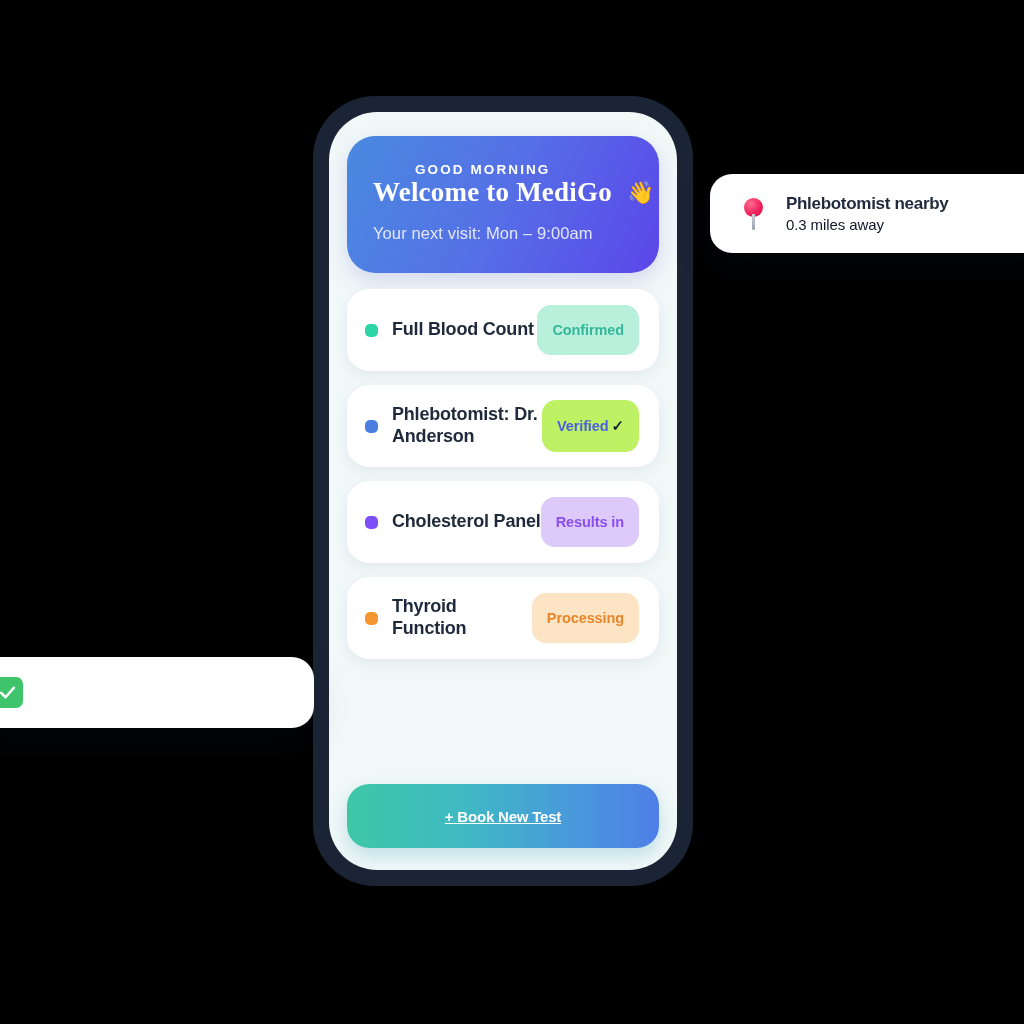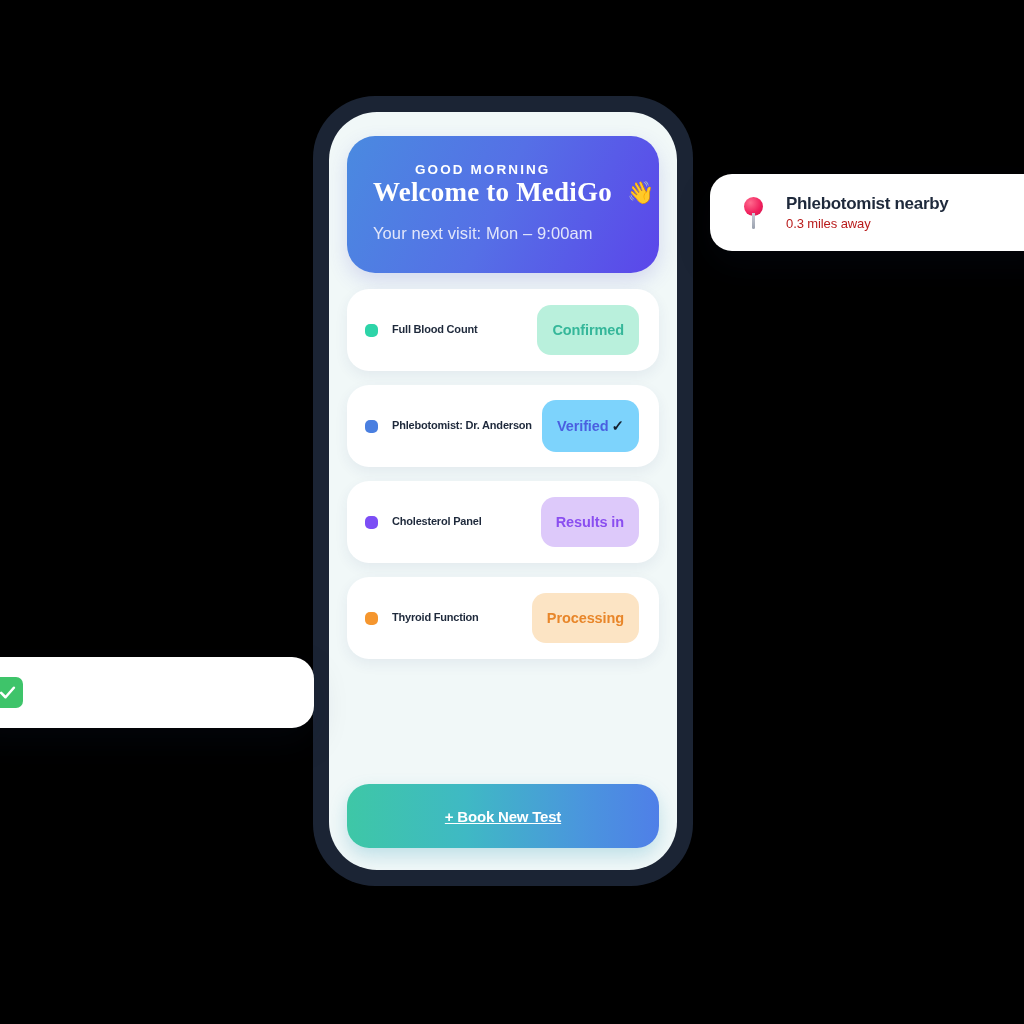--- a/index.html
+++ b/index.html
@@ -85,21 +85,21 @@
     box-shadow:0 5px 14px rgba(40,60,110,0.07);
   }
   .dot {
     width:13px; height:13px;
     border-radius:5px;
     flex:0 0 auto;
   }
   .test-name {
     margin-left:14px;
     color:#1e293b;
-    font-size:11px;
+    font-size:18px;
     font-weight:bold;
     line-height:1.22;
     flex:1 1 auto;
     letter-spacing:-0.2px;
   }
   .badge {
     flex:0 0 auto;
     border-radius:14px;
     padding:17px 15px;
     font-size:14.5px;
@@ -148,22 +148,22 @@
   .notif-icon { flex:0 0 auto; width:34px; display:flex; align-items:center; justify-content:center; }
   .notif-text { display:flex; flex-direction:column; gap:2px; }
   .notif-title {
     color:#1e293b;
     font-size:17px;
     font-weight:bold;
     letter-spacing:-0.3px;
     white-space:nowrap;
   }
   .notif-sub {
-    color:#b91c1c;
-    font-size:13px;
+    color:#0f172a;
+    font-size:15px;
     letter-spacing:-0.1px;
     white-space:nowrap;
   }
 
   
   .pin { position:relative; width:22px; height:32px; }
   .pin .head {
     position:absolute; left:2px; top:0;
     width:19px; height:19px; border-radius:50%;
     background:radial-gradient(circle at 33% 30%, #ff6b8e 0%, #f01f5c 58%, #c9114a 100%);
@@ -206,21 +206,21 @@
           <span class="dot" style="background:#2dd4a8"></span>
           <span class="test-name">Full Blood Count</span>
           <span class="badge" style="background:#b9f0dc;color:#35b79a">
             <span>Confirmed</span>
           </span>
         </div>
 
         <div class="test-card">
           <span class="dot" style="background:#4a7fe0"></span>
           <span class="test-name">Phlebotomist: Dr. Anderson</span>
-          <span class="badge" style="background:#7dd3fc;color:#4a5fe0">
+          <span class="badge" style="background:#bef264;color:#4a5fe0">
             <span>Verified</span>
             <span class="tick">✓</span>
           </span>
         </div>
 
         <div class="test-card">
           <span class="dot" style="background:#7c4ef5"></span>
           <span class="test-name">Cholesterol Panel</span>
           <span class="badge" style="background:#ddc9fa;color:#8a4ef0">
             <span>Results in</span>

